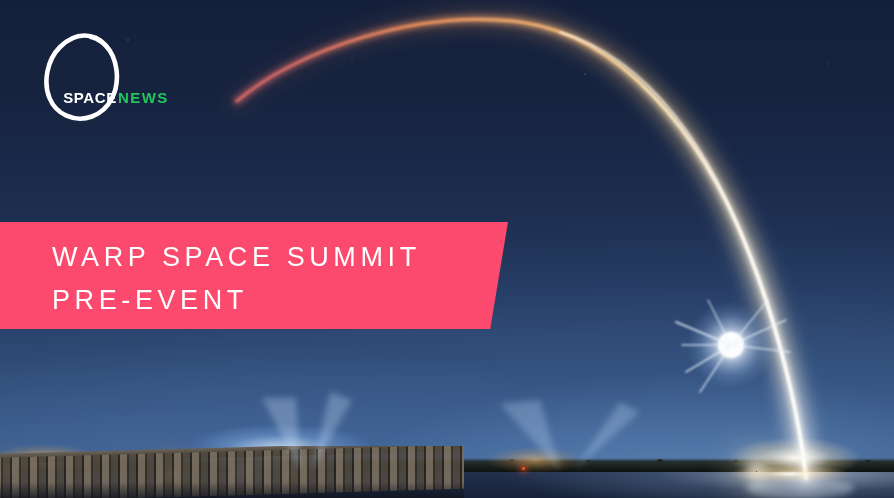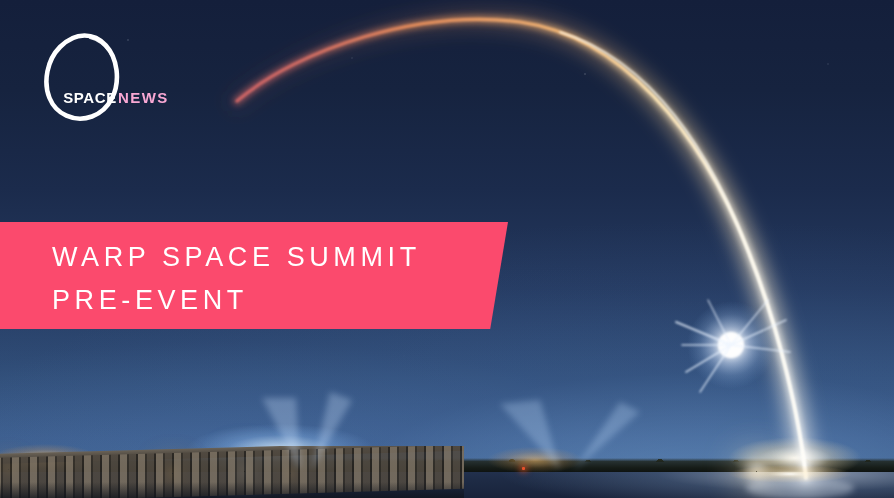--- a/index.html
+++ b/index.html
@@ -241,21 +241,21 @@
     font-family: "Liberation Sans", sans-serif;
     font-size: 15px;
     font-weight: 700;
     letter-spacing: 0.6px;
     line-height: 1;
   }
   .logo-news {
     position: absolute;
     left: 78px;
     top: 60px;
-    color: #f9a8d4;
+    color: #22c55e;
     font-family: "Liberation Sans", sans-serif;
     font-size: 15px;
     font-weight: 700;
     letter-spacing: 1.4px;
     line-height: 1;
   }
 </style>
 </head>
 <body>
 

